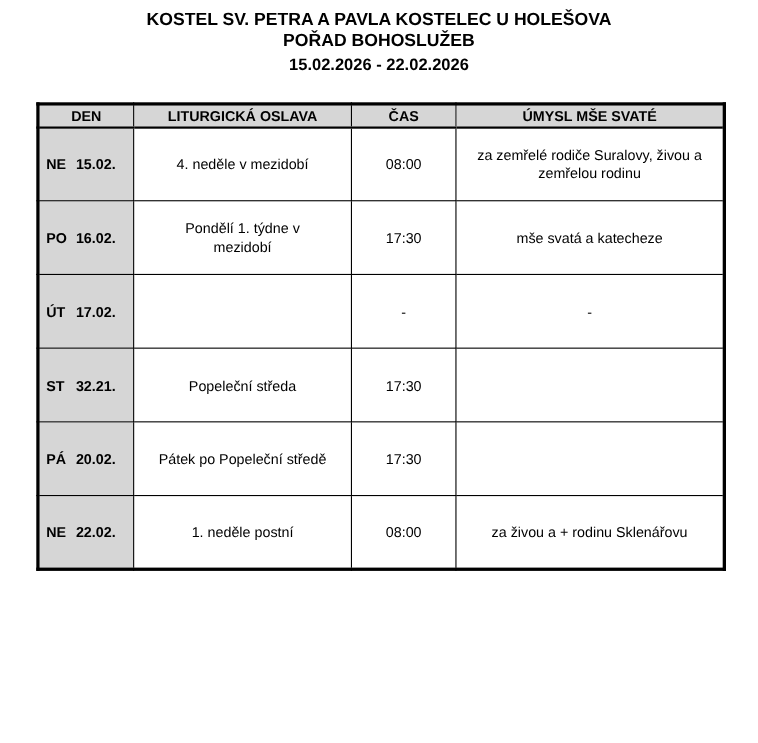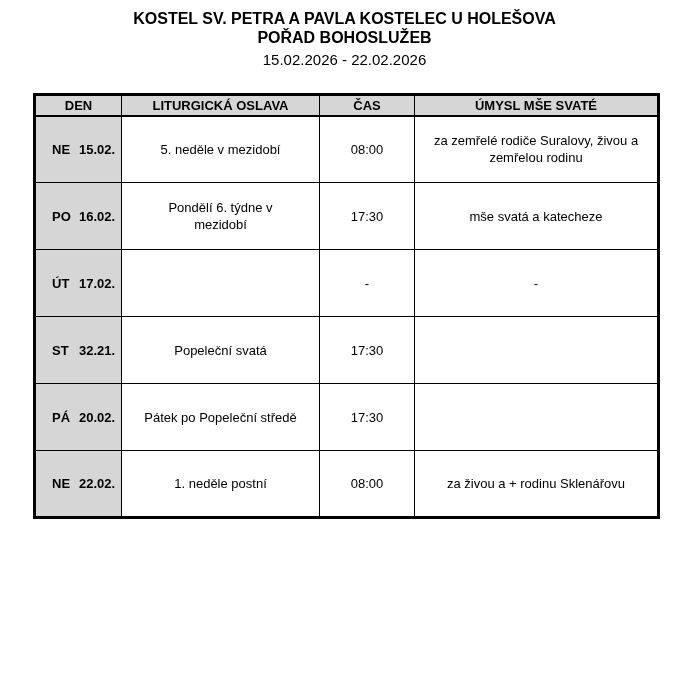--- a/index.html
+++ b/index.html
@@ -21,21 +21,21 @@
     padding-top:9px;
     text-align:center;
     line-height:19px;
   }
   .title-line{
     font-size:16px;
     font-weight:bold;
   }
   .date-line{
     font-size:15px;
-    font-weight:normal;
+    font-weight:bold;
     margin-top:3px;
   }
   table.schedule{
     margin:24px 0 0 33px;
     width:624px;
     border-collapse:collapse;
     table-layout:fixed;
     border:3px solid var(--border-color);
   }
   col.c-day{width:87px;}
@@ -55,21 +55,21 @@
     font-weight:bold;
     height:21px;
     border-bottom-width:2px;
     padding:1px 18px;
   }
   tbody tr{height:67px;}
   td.day-cell{
     background:var(--shade-bg);
     font-weight:bold;
     text-align:left;
-    padding-left:16px;
+    padding-left:6px;
   }
   td.day-cell .abbr{
     display:inline-block;
     min-width:27px;
   }
   td.celebration-cell,
   td.intention-cell{
     white-space:pre-line;
     line-height:17px;
   }
@@ -94,41 +94,41 @@
     <tr>
       <th>DEN</th>
       <th>LITURGICKÁ OSLAVA</th>
       <th>ČAS</th>
       <th>ÚMYSL MŠE SVATÉ</th>
     </tr>
   </thead>
   <tbody>
       <tr>
     <td class="day-cell"><span class="abbr">NE</span><span>15.02.</span></td>
-    <td class="celebration-cell">5. neděle v mezidobí</td>
+    <td class="celebration-cell">4. neděle v mezidobí</td>
     <td class="time-cell">08:00</td>
     <td class="intention-cell">za zemřelé rodiče Suralovy, živou a
 zemřelou rodinu</td>
   </tr>
       <tr>
     <td class="day-cell"><span class="abbr">PO</span><span>16.02.</span></td>
-    <td class="celebration-cell">Pondělí 6. týdne v
+    <td class="celebration-cell">Pondělí 1. týdne v
 mezidobí</td>
     <td class="time-cell">17:30</td>
     <td class="intention-cell">mše svatá a katecheze</td>
   </tr>
       <tr>
     <td class="day-cell"><span class="abbr">ÚT</span><span>17.02.</span></td>
     <td class="celebration-cell"></td>
     <td class="time-cell">-</td>
     <td class="intention-cell">-</td>
   </tr>
       <tr>
     <td class="day-cell"><span class="abbr">ST</span><span>32.21.</span></td>
-    <td class="celebration-cell">Popeleční svatá</td>
+    <td class="celebration-cell">Popeleční středa</td>
     <td class="time-cell">17:30</td>
     <td class="intention-cell"></td>
   </tr>
       <tr>
     <td class="day-cell"><span class="abbr">PÁ</span><span>20.02.</span></td>
     <td class="celebration-cell">Pátek po Popeleční středě</td>
     <td class="time-cell">17:30</td>
     <td class="intention-cell"></td>
   </tr>
       <tr>

